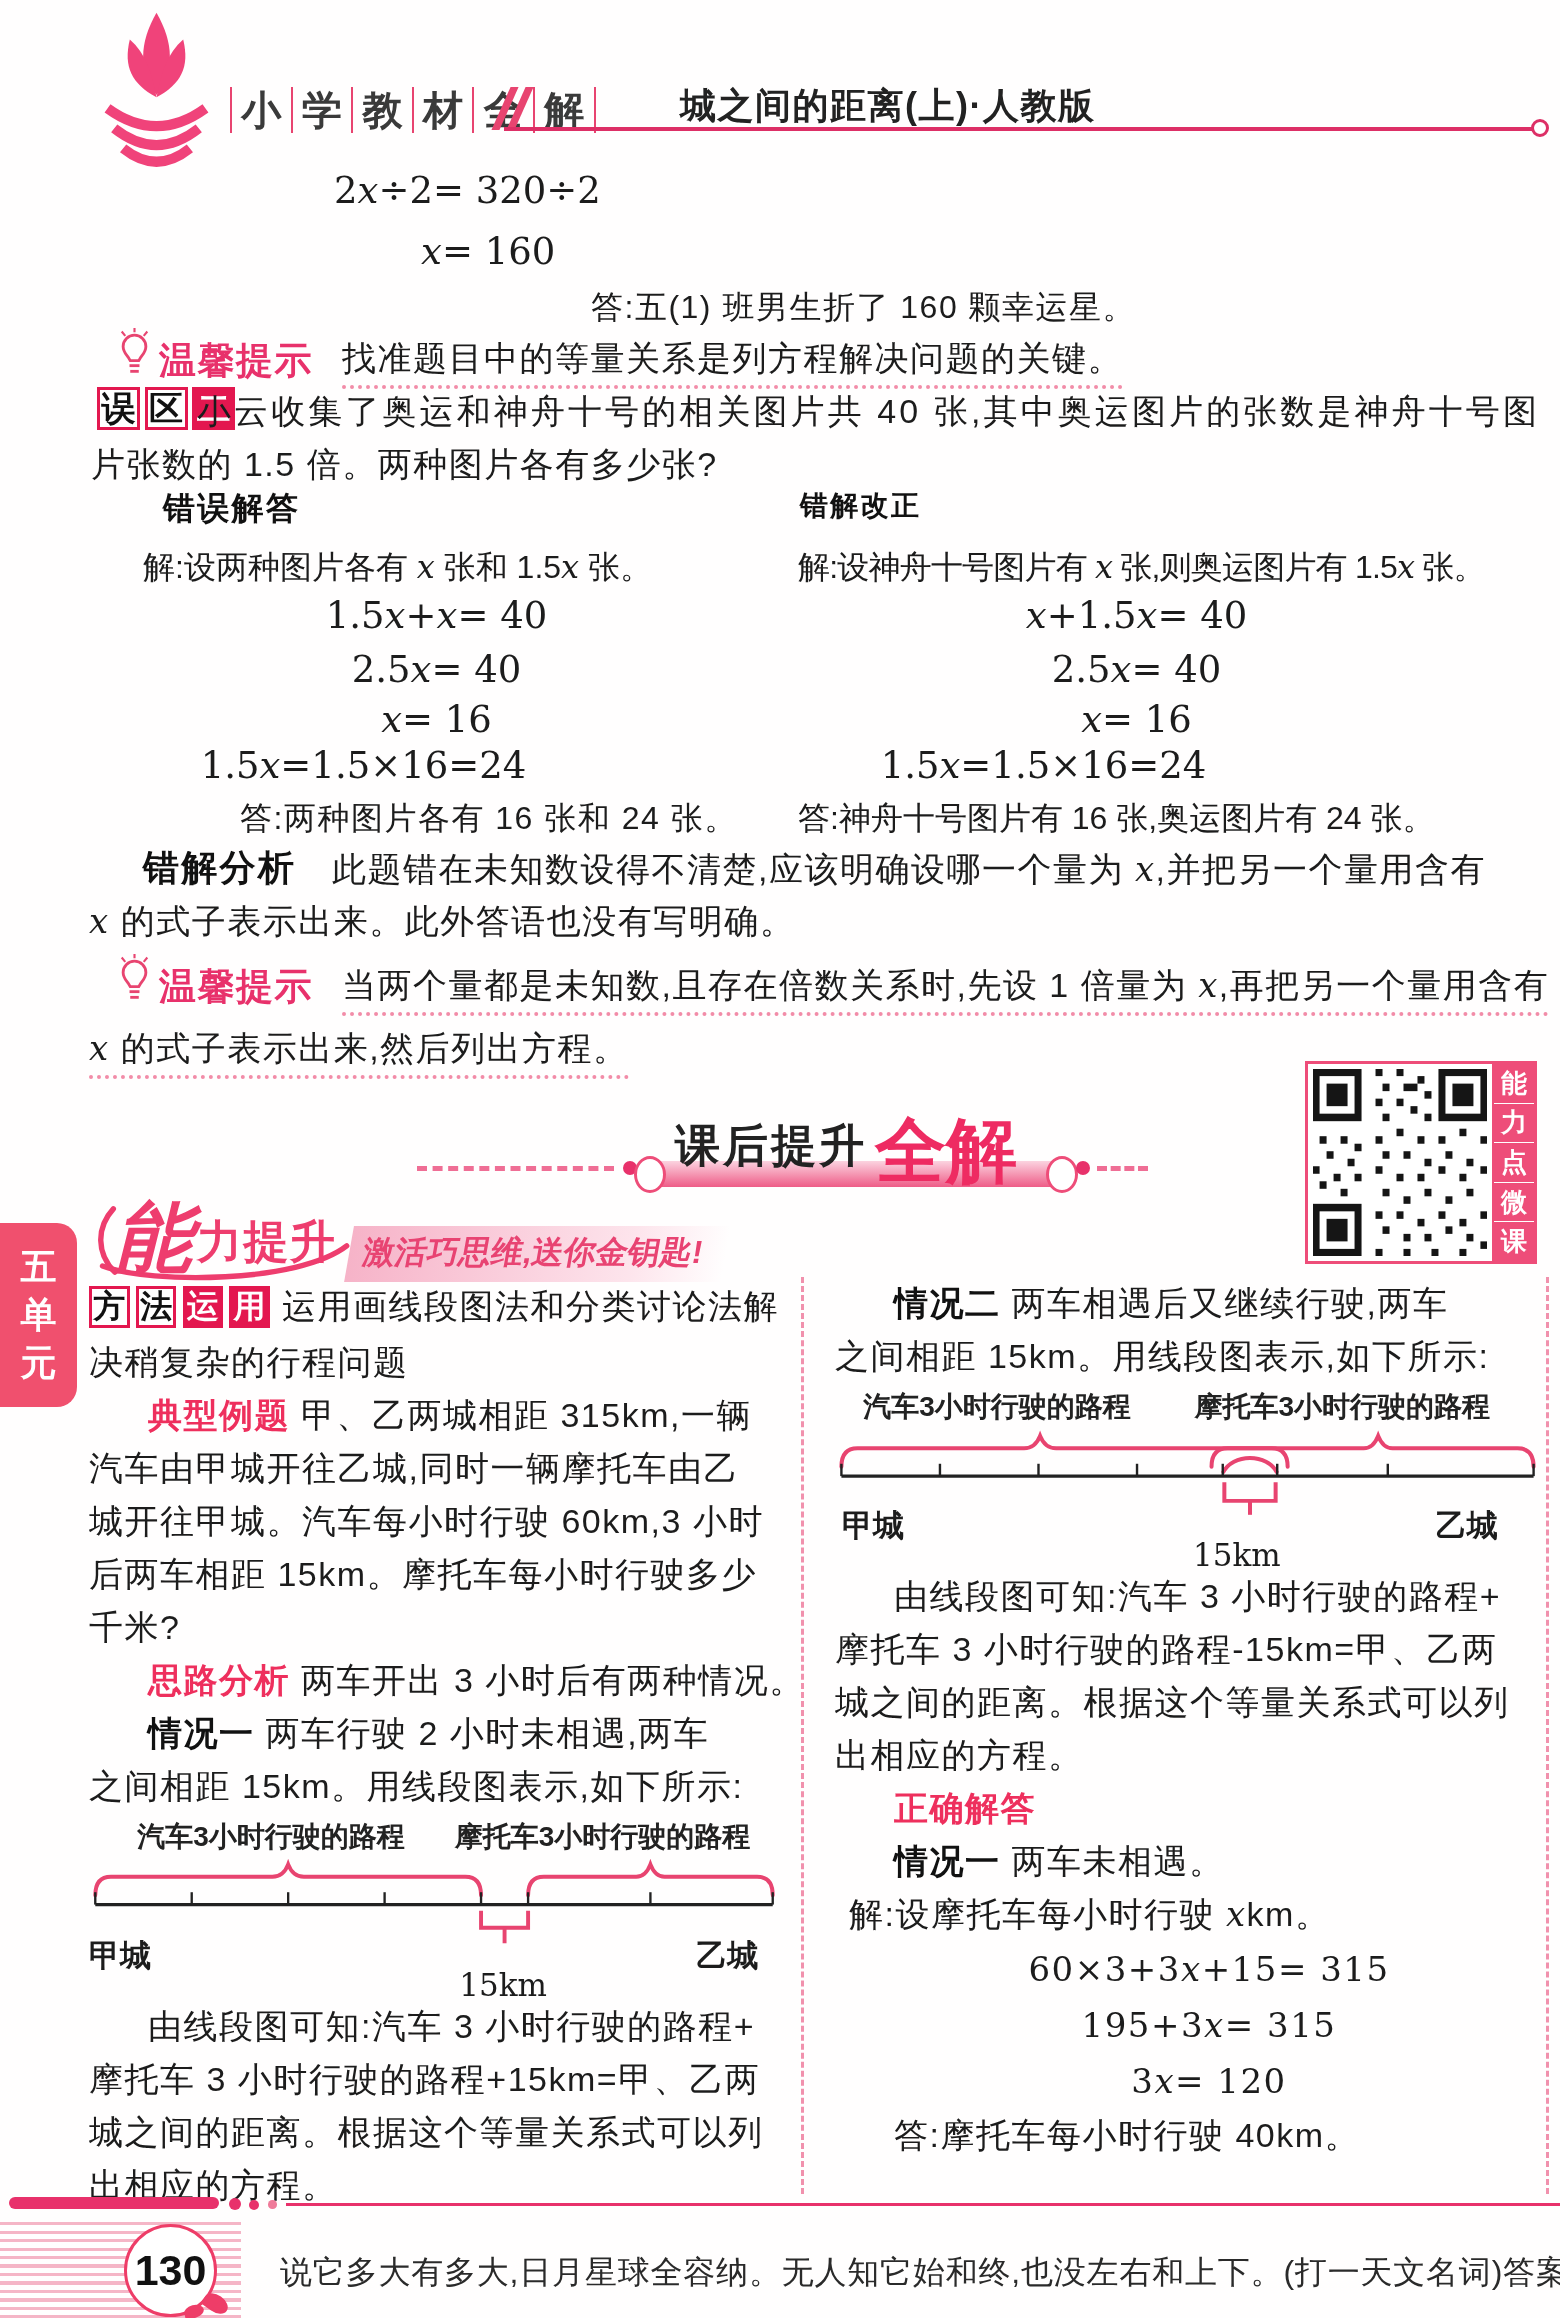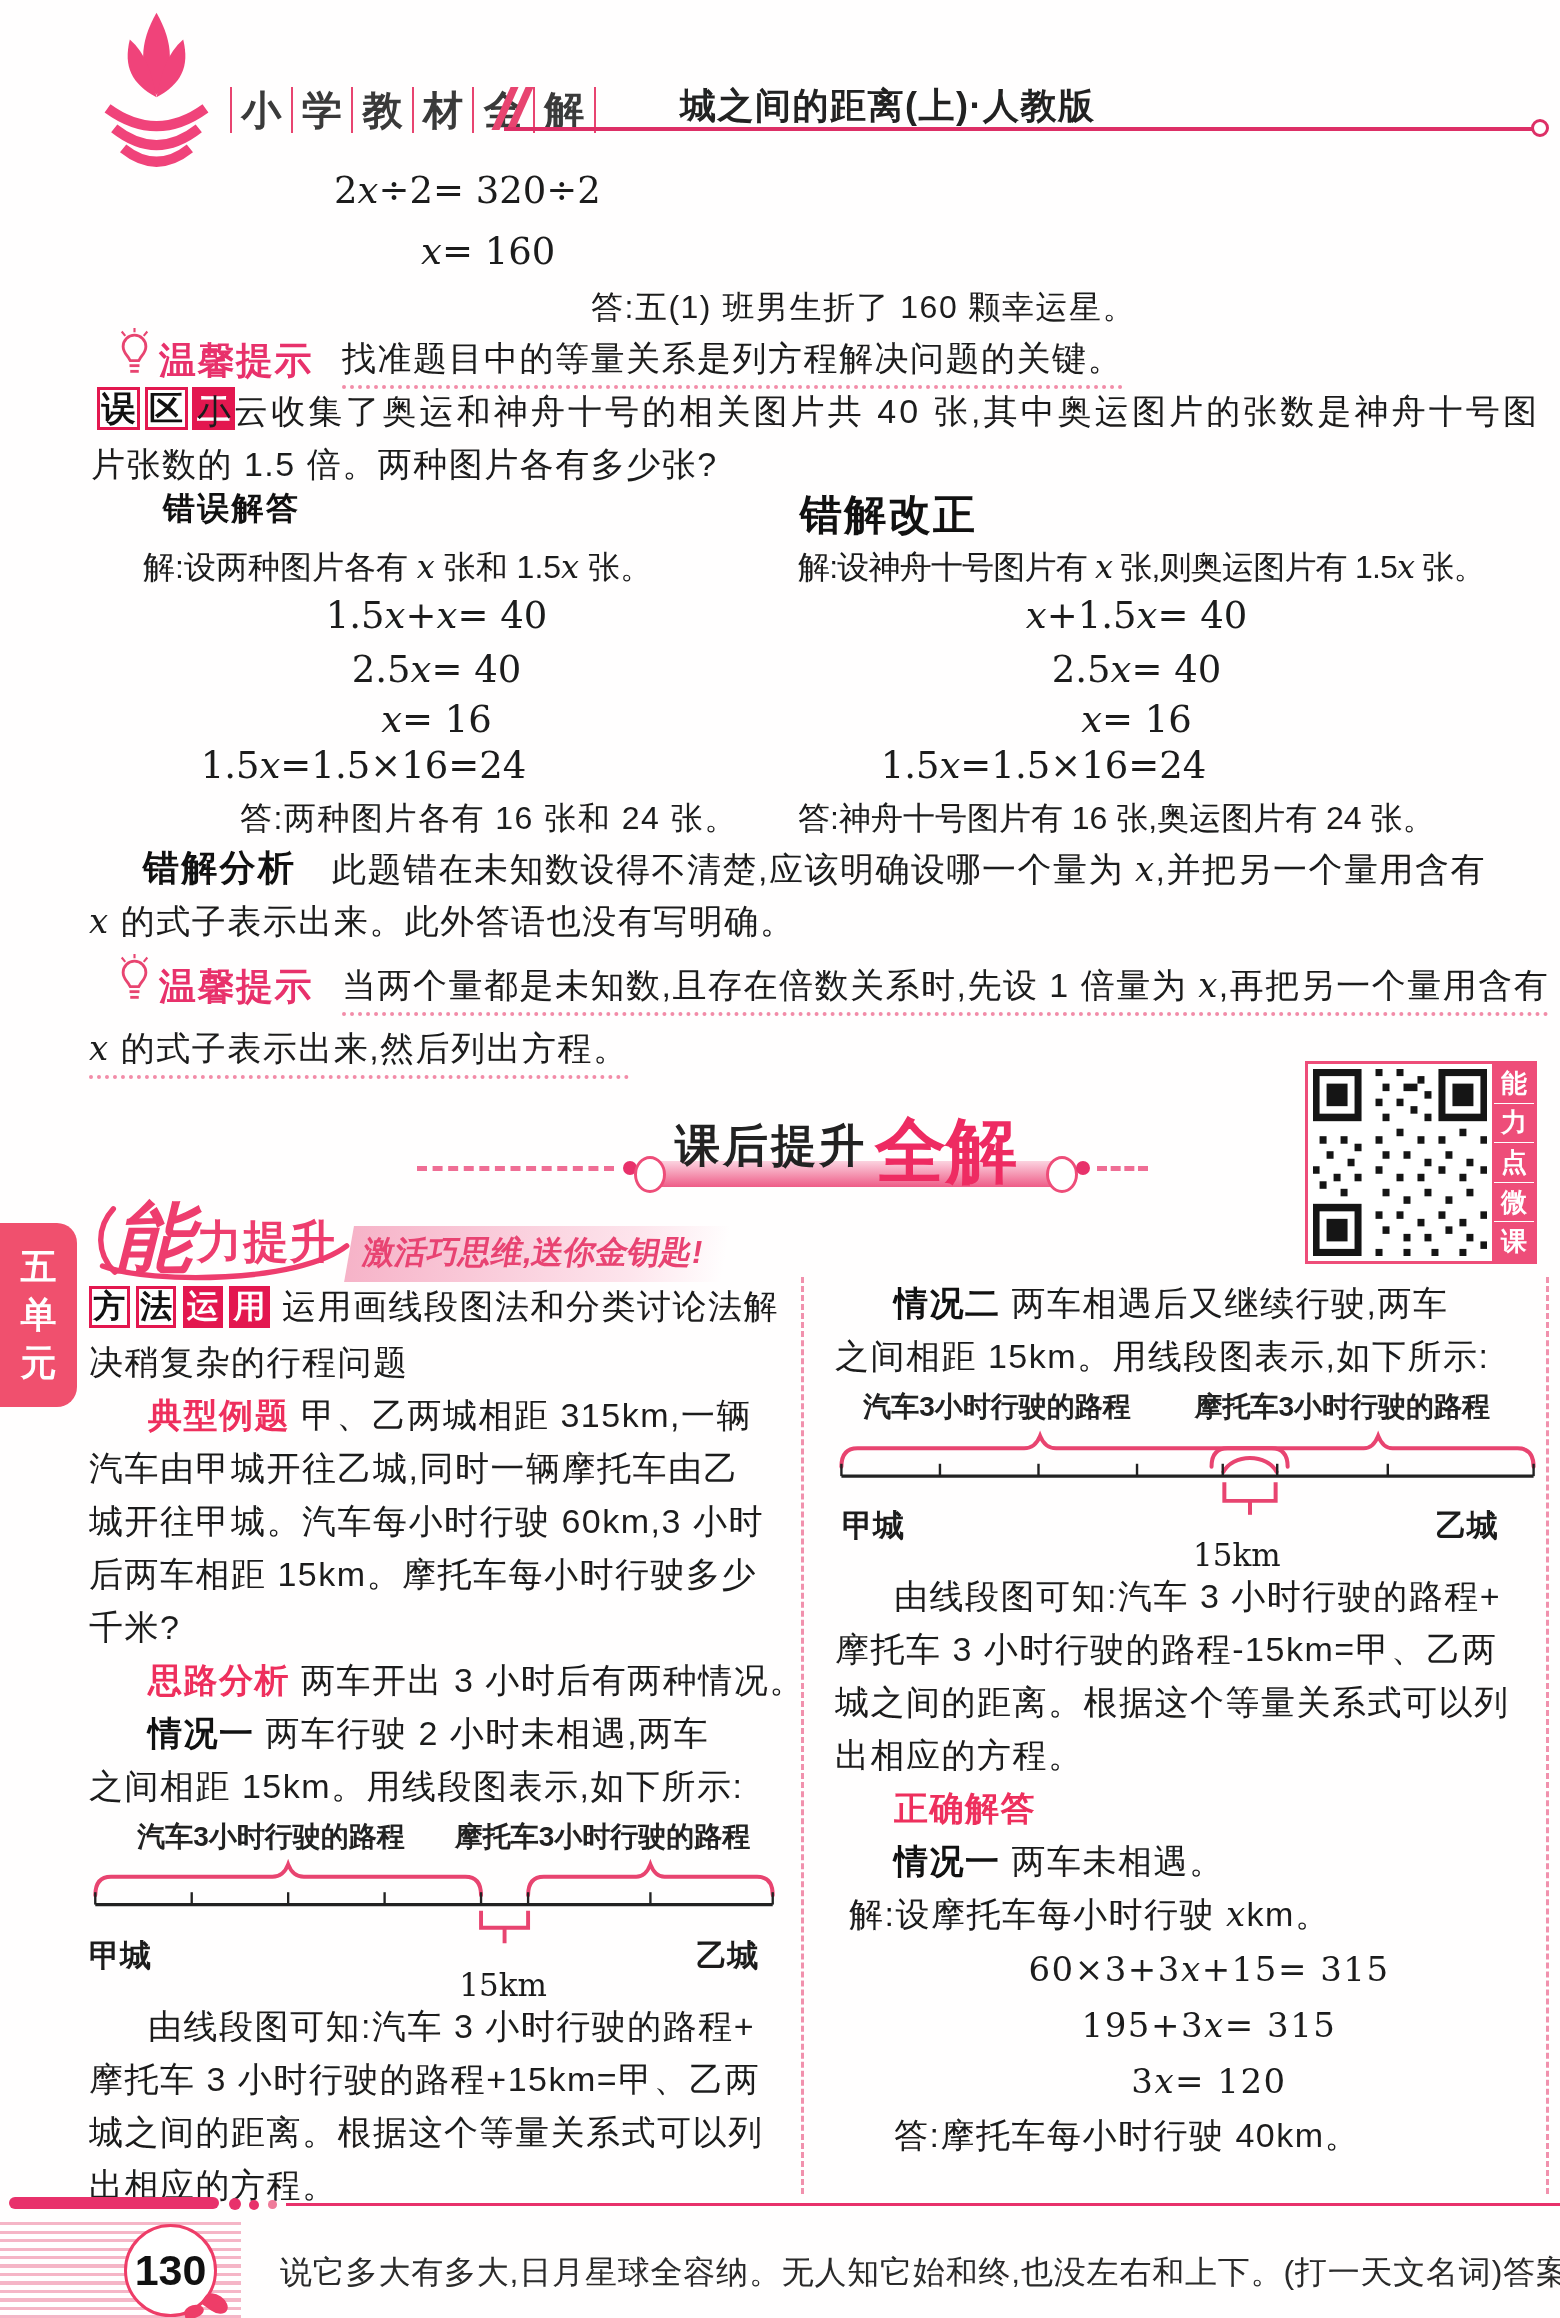--- a/index.html
+++ b/index.html
@@ -140,21 +140,21 @@
 
   <div class="abs tagrow" style="left:97px;top:387px;">
     <div class="tag outline">误</div>
     <div class="tag outline">区</div>
     <div class="tag fill">二</div>
   </div>
   <div class="abs body-line mx" style="left:197px;top:385px;letter-spacing:3.1px;">小云收集了奥运和神舟十号的相关图片共 40 张,其中奥运图片的张数是神舟十号图</div>
   <div class="abs body-line mx" style="left:91px;top:438px;">片张数的 1.5 倍。两种图片各有多少张?</div>
 
   <div class="abs blk-b" style="left:143px;top:487px;font-size:32px;letter-spacing:2.3px;margin-left:20px;">错误解答</div>
-  <div class="abs blk-b" style="left:800px;top:487px;font-size:42px;letter-spacing:2.3px;">错解改正</div>
+  <div class="abs blk-b" style="left:800px;top:487px;font-size:28px;letter-spacing:2.3px;">错解改正</div>
 
   <div class="abs body-line mx" style="left:143px;top:541px;font-size:32px;letter-spacing:0;">解:设两种图片各有 <i>x</i> 张和 1.5<i>x</i> 张。</div>
   <div class="abs body-line mx" style="left:798px;top:541px;font-size:32px;letter-spacing:-0.8px;">解:设神舟十号图片有 <i>x</i> 张,则奥运图片有 1.5<i>x</i> 张。</div>
 
   <div class="abs math w-eq" style="top:594px;">1.5<i>x</i>+<i>x</i>= 40</div>
   <div class="abs math w-eq" style="top:648px;">2.5<i>x</i>= 40</div>
   <div class="abs math w-eq" style="top:698px;"><i>x</i>= 16</div>
   <div class="abs math w-eq shiftL1" style="top:744px;">1.5<i>x</i>=1.5×16=24</div>
 
   <div class="abs math f-eq" style="top:594px;"><i>x</i>+1.5<i>x</i>= 40</div>

